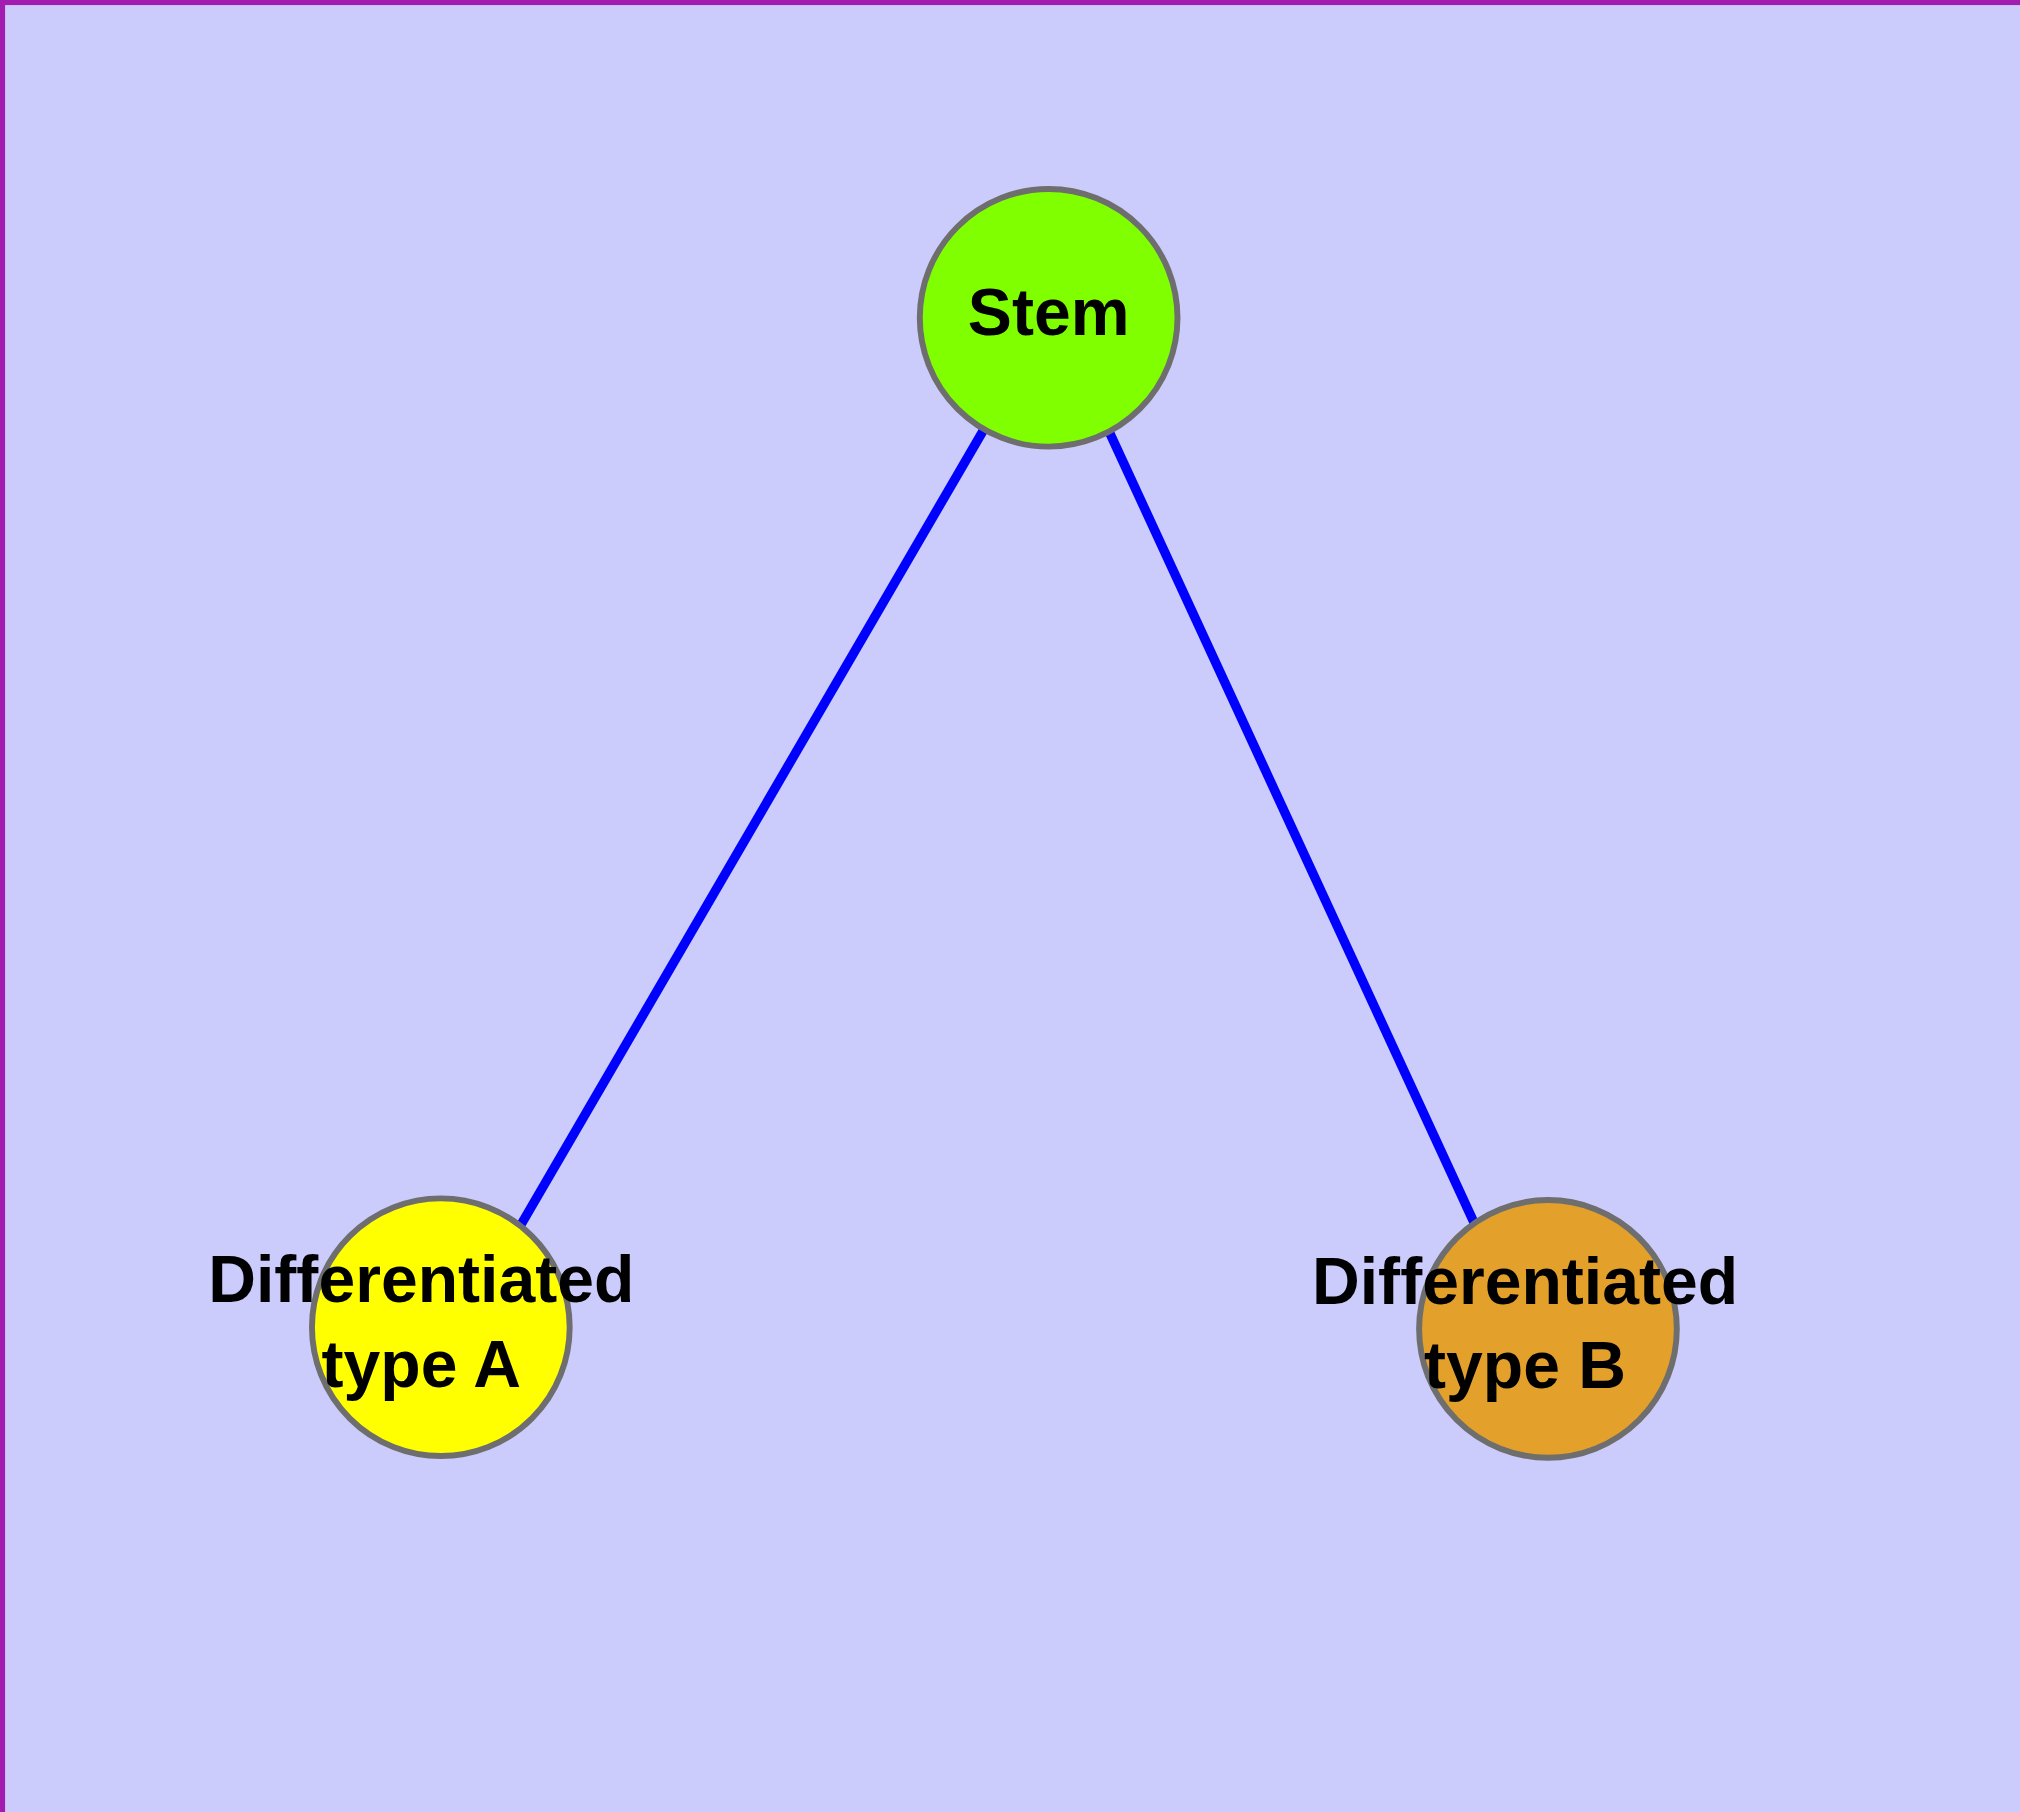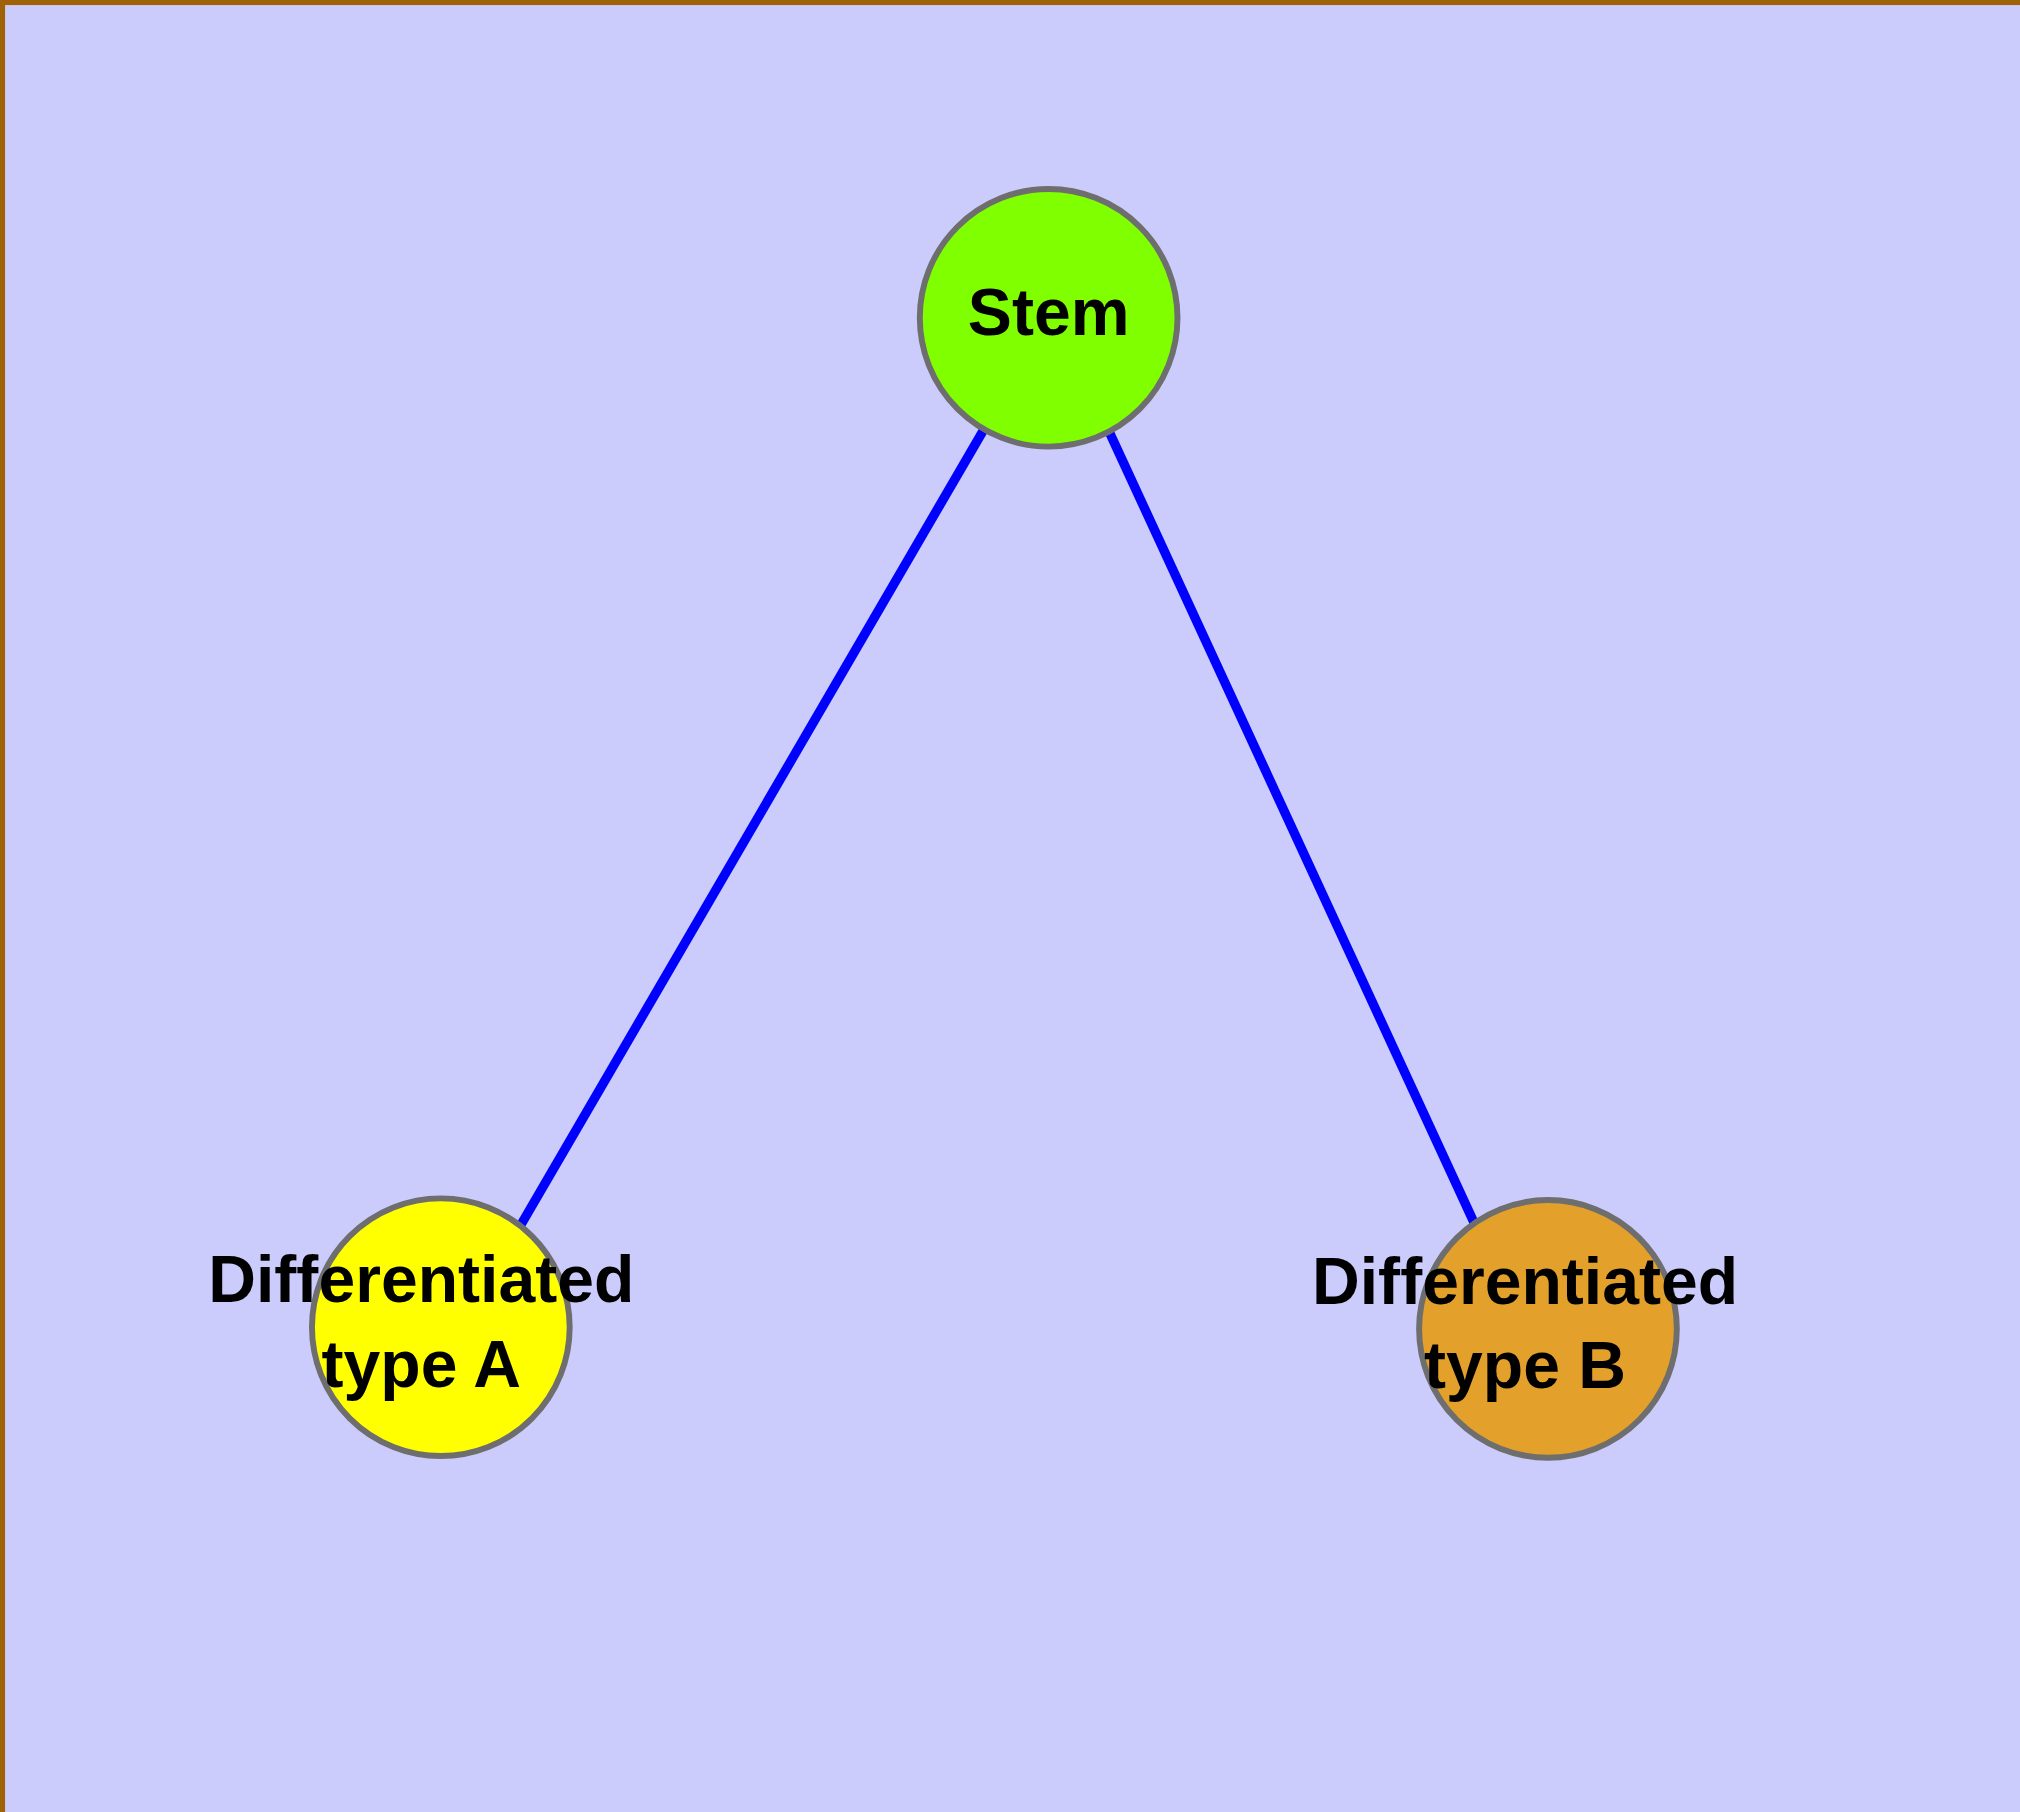--- a/index.html
+++ b/index.html
@@ -36,21 +36,21 @@
     stroke: #6e6e6e;
   }
   .graph-edge {
     stroke: #0000ff;
     stroke-linecap: butt;
   }
 </style>
 </head>
 <body>
 
-<div id="canvas-root" style="width: 2021px; height: 1812px; background: #a16207;">
+<div id="canvas-root" style="width: 2021px; height: 1812px; background: #a21caf;">
   <svg id="graph-svg" viewBox="0 0 2384 2138" preserveAspectRatio="none" xmlns="http://www.w3.org/2000/svg" style="width: 2021px; height: 1812px;">
 
     <rect id="plot-bg" x="6" y="6" width="2378" height="2132" fill="#ccccfc"></rect>
 
     <g id="edges-group">
         <line x1="1161" y1="506" x2="614" y2="1446" stroke="#0000ff" stroke-width="11" class="graph-edge"></line>
         <line x1="1305" y1="502" x2="1739" y2="1443" stroke="#0000ff" stroke-width="11" class="graph-edge"></line>
       </g>
     <g id="nodes-group">
         <circle cx="1237" cy="375" r="152" fill="#7fff00" stroke="#6e6e6e" stroke-width="7" class="node-circle"></circle>

